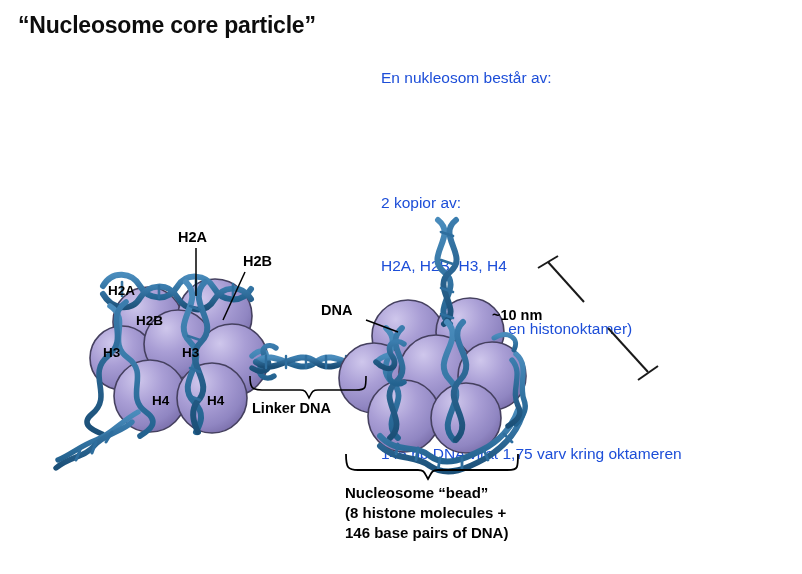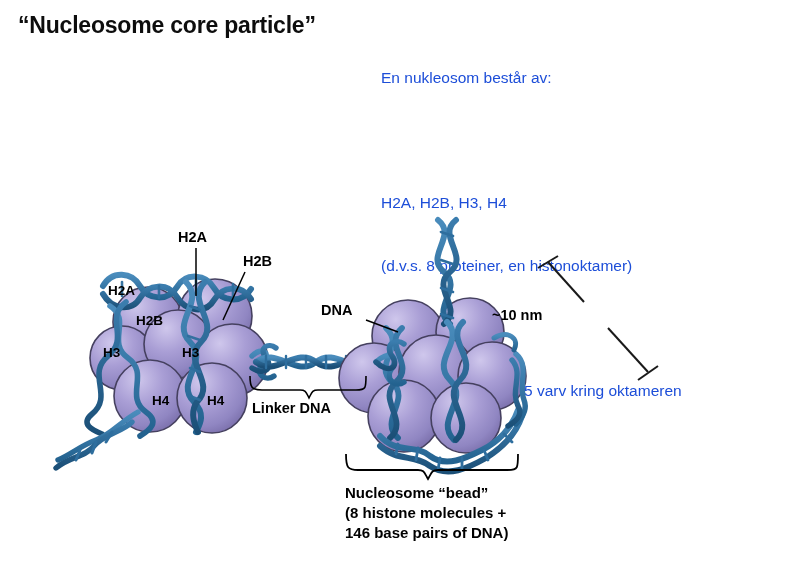--- a/index.html
+++ b/index.html
@@ -42,20 +42,21 @@
 </head>
 <body>
 
 <div id="stage">
 
   <div class="slide-title">“Nucleosome core particle”</div>
 
   <div class="body-text">
     <span class="blk">En nukleosom består av:</span>
     <span class="gap"></span>
+    <span class="blk">2 kopior av:</span>
     <span class="blk">H2A, H2B, H3, H4</span>
     <span class="blk">(d.v.s. 8 proteiner, en histonoktamer)</span>
     <span class="gap"></span>
     <span class="blk">146 bp DNA virat 1,75 varv kring oktameren</span>
   </div>
 
   <div id="figure">
   <svg width="802" height="364" viewBox="0 0 802 364" xmlns="http://www.w3.org/2000/svg">
     <defs>
       <radialGradient id="gSphere" cx="33%" cy="27%" r="78%">

